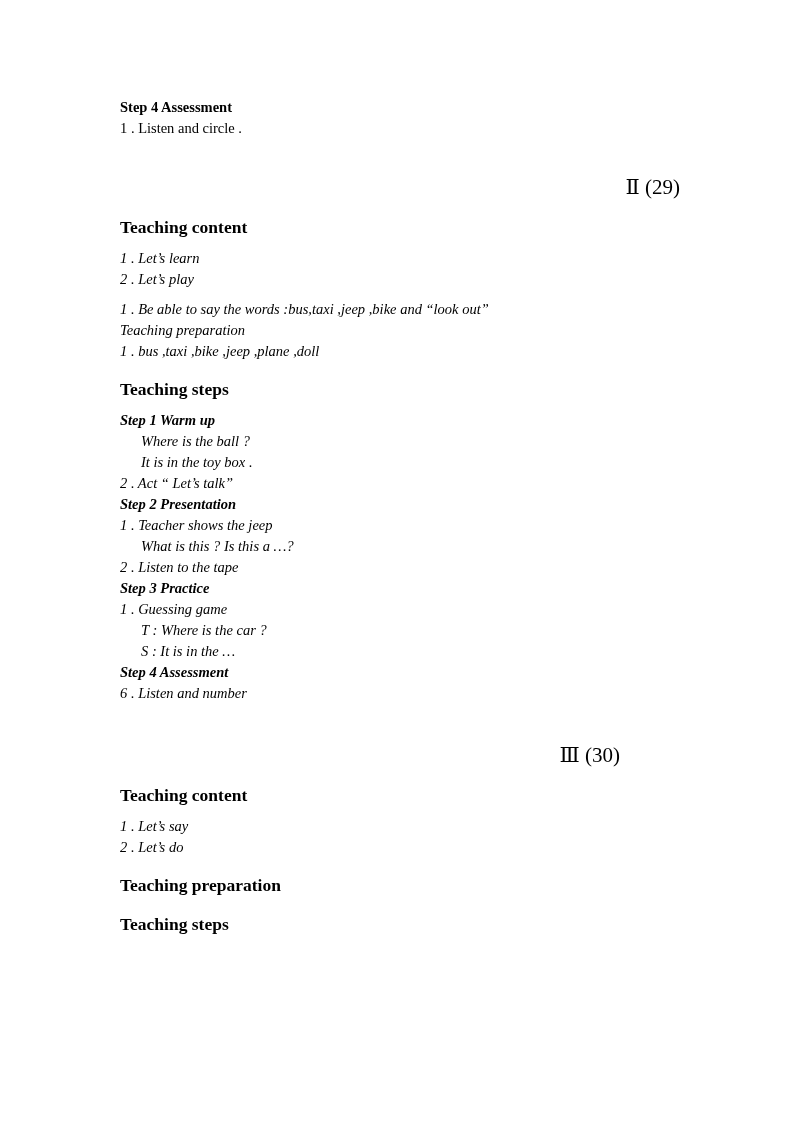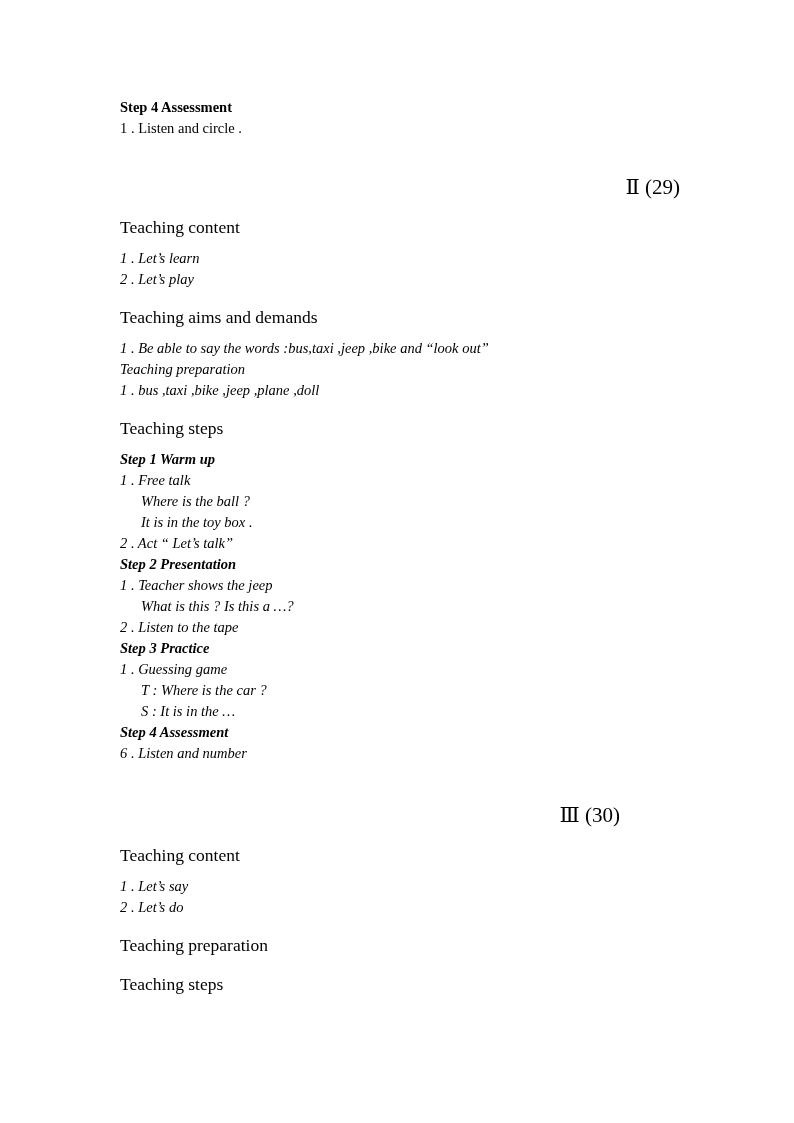--- a/index.html
+++ b/index.html
@@ -40,21 +40,21 @@
   .para.bold {
     font-weight: bold;
   }
   .para.indent {
     padding-left: 21px;
   }
   .heading {
     font-size: 17.5px;
     line-height: 24px;
     margin: 0;
-    font-weight: normal;
+    font-weight: bold;
     white-space: pre;
   }
 
   
   .gap-before-heading { margin-top: 15px; }
   .gap-after-heading  { margin-top: 9px; font-style: italic; }
 
   .roman-heading {
     font-size: 21px;
     line-height: 26px;
@@ -89,35 +89,33 @@
         <p class="roman-heading">Ⅱ (29)</p>
       </div>
 
       <p class="heading gap-before-heading">Teaching content</p>
 
       <div class="gap-after-heading">
         <p class="para">1 . Let’s learn</p>
         <p class="para">2 . Let’s play</p>
       </div>
 
-      <p class="heading gap-before-heading">Teaching aims and demands</p>
 
       <div class="gap-after-heading">
         <p class="para">1 . Be able to say the words :bus,taxi ,jeep ,bike and “look out”</p>
         <p class="para">Teaching preparation</p>
         <p class="para">1 . bus ,taxi ,bike ,jeep ,plane ,doll</p>
       </div>
 
       <p class="heading gap-before-heading">Teaching steps</p>
 
       <div class="gap-after-heading">
 
         <div>
           <p class="para bold">Step 1 Warm up</p>
-          <p class="para">1 . Free talk</p>
           <p class="para indent">Where is the ball ?</p>
           <p class="para indent">It is in the toy box .</p>
           <p class="para">2 . Act “ Let’s talk”</p>
         </div>
 
         <div>
           <p class="para bold">Step 2 Presentation</p>
           <p class="para">1 . Teacher shows the jeep</p>
           <p class="para indent">What is this ? Is this a …?</p>
           <p class="para">2 . Listen to the tape</p>

